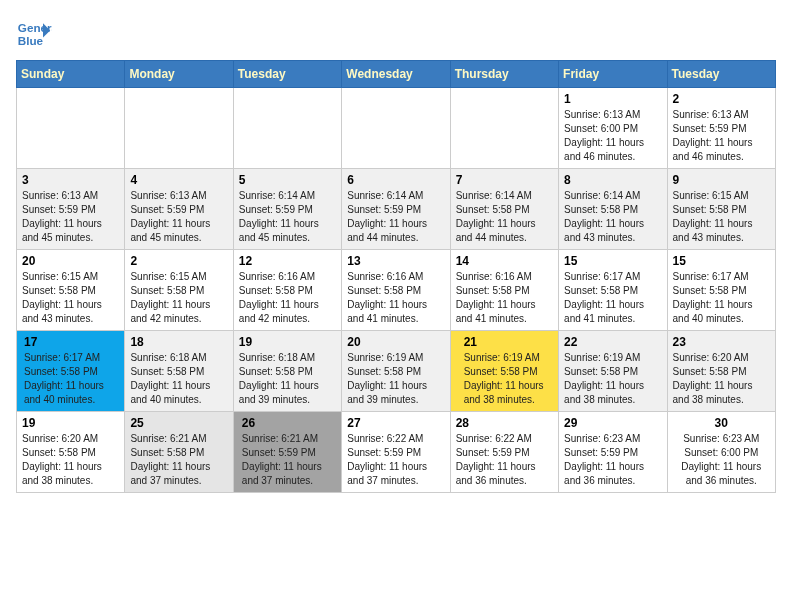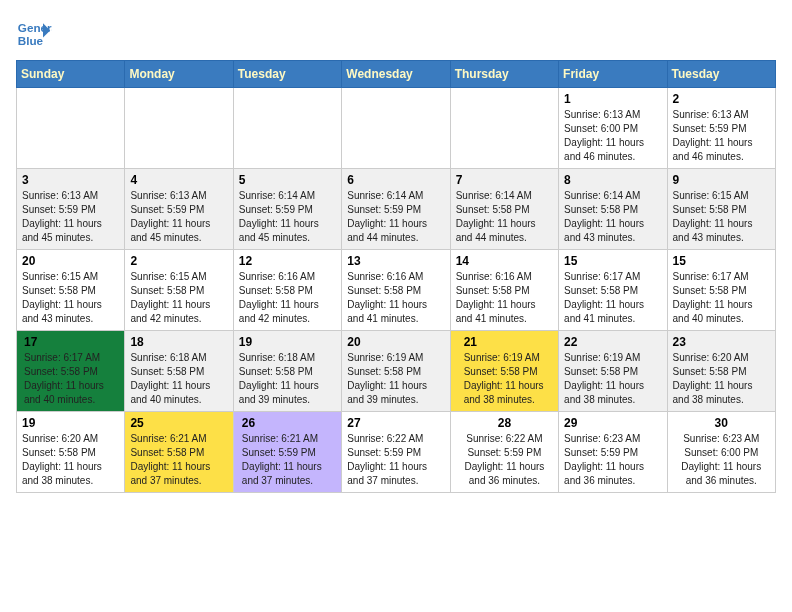--- a/index.html
+++ b/index.html
@@ -178,21 +178,21 @@
         <td style="background: rgb(255, 255, 255);">
           <div class="day-num">15</div>
           <div class="day-info">Sunrise: 6:17 AM<br>Sunset: 5:58 PM<br>Daylight: 11 hours<br>and 41 minutes.</div>
         </td>
         <td style="background: rgb(255, 255, 255);">
           <div class="day-num">15</div>
           <div class="day-info">Sunrise: 6:17 AM<br>Sunset: 5:58 PM<br>Daylight: 11 hours<br>and 40 minutes.</div>
         </td>
       </tr>
       <tr>
-        <td style="background: #15803d; padding-left: 7px;">
+        <td style="background: #0ea5e9; padding-left: 7px;">
           <div class="day-num">17</div>
           <div class="day-info">Sunrise: 6:17 AM<br>Sunset: 5:58 PM<br>Daylight: 11 hours<br>and 40 minutes.</div>
         </td>
         <td style="background: rgb(240, 240, 240);">
           <div class="day-num">18</div>
           <div class="day-info">Sunrise: 6:18 AM<br>Sunset: 5:58 PM<br>Daylight: 11 hours<br>and 40 minutes.</div>
         </td>
         <td style="background: rgb(240, 240, 240);">
           <div class="day-num">19</div>
           <div class="day-info">Sunrise: 6:18 AM<br>Sunset: 5:58 PM<br>Daylight: 11 hours<br>and 39 minutes.</div>
@@ -212,33 +212,33 @@
         <td style="background: rgb(240, 240, 240);">
           <div class="day-num">23</div>
           <div class="day-info">Sunrise: 6:20 AM<br>Sunset: 5:58 PM<br>Daylight: 11 hours<br>and 38 minutes.</div>
         </td>
       </tr>
       <tr>
         <td style="background: rgb(255, 255, 255);">
           <div class="day-num">19</div>
           <div class="day-info">Sunrise: 6:20 AM<br>Sunset: 5:58 PM<br>Daylight: 11 hours<br>and 38 minutes.</div>
         </td>
-        <td style="background: #fde047;">
+        <td style="background: #e5e5e5;">
           <div class="day-num">25</div>
           <div class="day-info">Sunrise: 6:21 AM<br>Sunset: 5:58 PM<br>Daylight: 11 hours<br>and 37 minutes.</div>
         </td>
-        <td style="background: #c4b5fd; padding-left: 8px;">
+        <td style="background: #a3a3a3; padding-left: 8px;">
           <div class="day-num">26</div>
           <div class="day-info">Sunrise: 6:21 AM<br>Sunset: 5:59 PM<br>Daylight: 11 hours<br>and 37 minutes.</div>
         </td>
         <td style="background: rgb(255, 255, 255);">
           <div class="day-num">27</div>
           <div class="day-info">Sunrise: 6:22 AM<br>Sunset: 5:59 PM<br>Daylight: 11 hours<br>and 37 minutes.</div>
         </td>
-        <td style="background: rgb(255, 255, 255); text-align: center;">
+        <td style="background: rgb(255, 255, 255);">
           <div class="day-num">28</div>
           <div class="day-info">Sunrise: 6:22 AM<br>Sunset: 5:59 PM<br>Daylight: 11 hours<br>and 36 minutes.</div>
         </td>
         <td style="background: rgb(255, 255, 255);">
           <div class="day-num">29</div>
           <div class="day-info">Sunrise: 6:23 AM<br>Sunset: 5:59 PM<br>Daylight: 11 hours<br>and 36 minutes.</div>
         </td>
         <td style="background: rgb(255, 255, 255); text-align: center;">
           <div class="day-num">30</div>
           <div class="day-info">Sunrise: 6:23 AM<br>Sunset: 6:00 PM<br>Daylight: 11 hours<br>and 36 minutes.</div>

